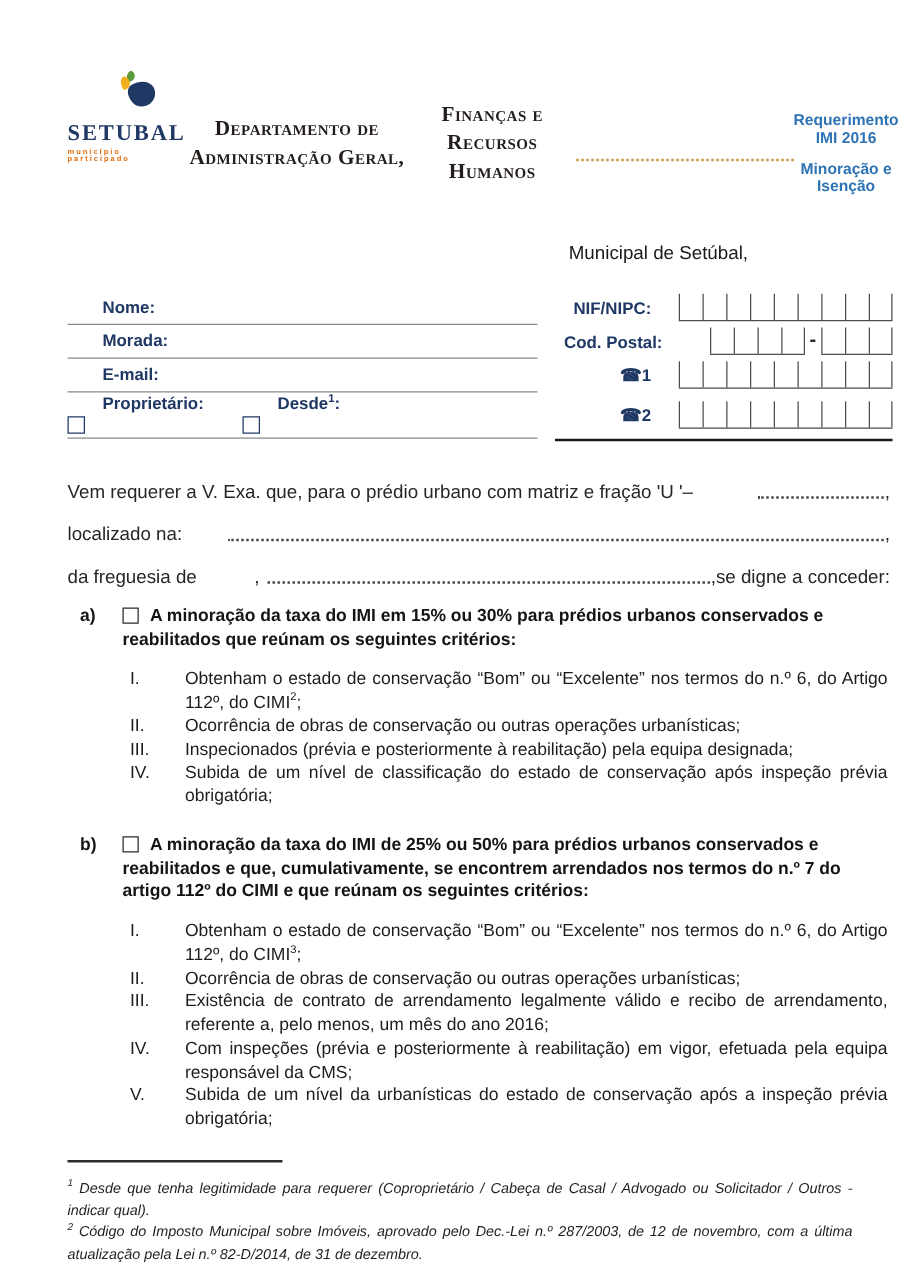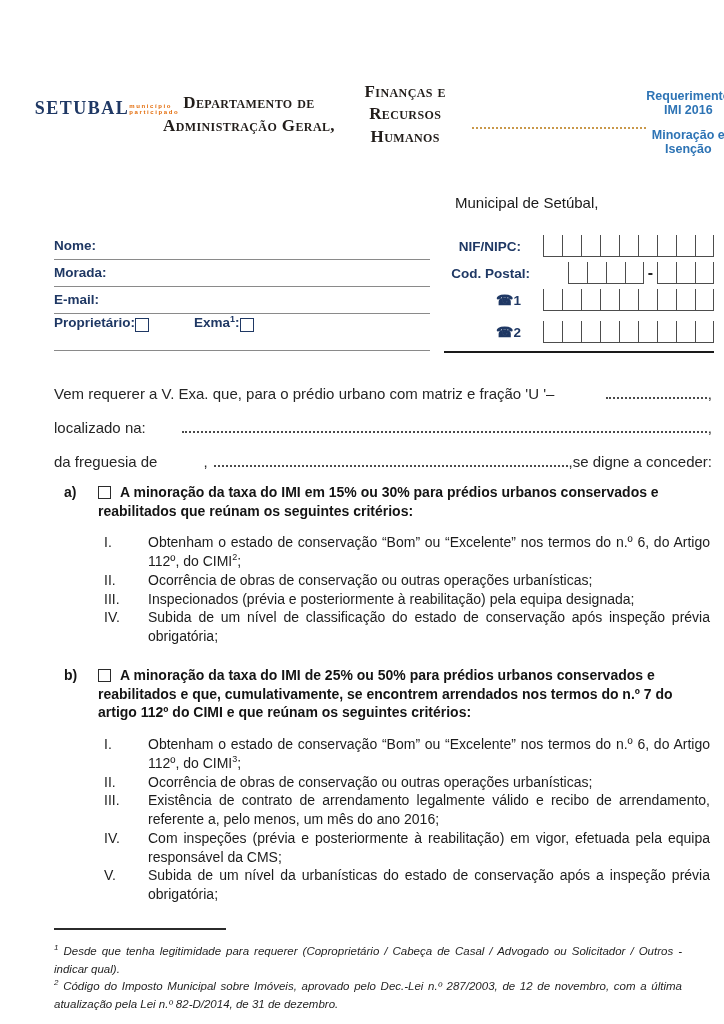--- a/index.html
+++ b/index.html
@@ -6,41 +6,41 @@
   html,body { margin:0; padding:0; }
   body {
     width:724px; height:1024px; background:#ffffff;
     font-family:"Liberation Sans", sans-serif; color:#262626;
     overflow:hidden; position:relative;
   }
   sup { font-size:9px; line-height:0; }
 
   
   .hdr { display:flex; margin:56px 10px 0 54px; height:104px; }
-  .logo { width:106px; display:flex; flex-direction:row; align-items:center; justify-content:center; }
+  .logo { width:106px; display:flex; flex-direction:column; align-items:center; justify-content:flex-start; }
   .wordmark { font-family:"Liberation Serif", serif; font-weight:bold; font-size:18px; letter-spacing:1.5px; color:#1F3864; }
   .tagline  { font-size:6px; letter-spacing:1.6px; color:#E36C0A; margin-top:2px; font-weight:bold; text-transform:lowercase; }
   .vdiv { width:1px; background:#9a9a9a; }
   .titleblock { flex:1; display:flex; align-items:center; padding-top:13px; }
   .deptline { font-family:"Liberation Serif", serif; font-variant:small-caps; font-weight:bold;
               font-size:17px; line-height:1.3; color:#221d1a; letter-spacing:.4px; text-align:center; }
   .dotrule { width:300px; border-bottom:2px dotted #C9984A; margin-top:27px; }
   .refblock { width:168px; text-align:center; padding-top:33px; color:#2E74B5; font-weight:bold; font-size:12.5px; }
   .refblock .refline { margin-bottom:11px; }
 
   
   .addressee { margin:33px 42px 0 455px; font-size:15px; line-height:1.32; color:#1a1a1a; }
 
   
   .formsec { display:flex; margin:20px 10px 0 54px; }
   .fleft { flex:1; padding-right:14px; }
   .flrow { height:27px; border-bottom:1px solid #8a8a8a; display:flex; align-items:center; }
   .flrow.cbrow { height:37px; align-items:flex-start; padding-top:1px; }
-  .flabel { color:#1F3864; font-weight:bold; font-size:13.5px; }
-  .cbcol { display:flex; }
+  .flabel { color:#1F3864; font-weight:bold; font-size:13.5px;margin-left:28px; }
+  .cbcol { display:flex; flex-direction:column; }
   .cbcol.first { width:140px; }
   .cb { width:14px; height:14px; border:1.5px solid #1F3864; margin-top:3px; background:#fff; }
 
   .fright { width:270px; border-bottom:2px solid #1a1a1a; }
   .frrow { height:27px; display:flex; align-items:center;gap:22px; }
   .frrow.tall { height:37px; }
   .frlabel { width:86px; text-align:right; color:#1F3864; font-weight:bold; font-size:13.5px; }
   .phoneic { font-size:14px; }
   .combwrap { margin-left:auto; display:flex; align-items:center; }
   .comb { display:flex; border-bottom:1px solid #4d4d4d; }
@@ -114,21 +114,21 @@
     </div>
     <div class="flrow">
       <span class="flabel">E-mail:</span>
     </div>
     <div class="flrow cbrow">
       <div class="cbcol first">
         <span class="flabel">Proprietário:</span>
         <span class="cb"></span>
       </div>
       <div class="cbcol">
-        <span class="flabel"><span>Exma</span><sup>1</sup><span>:</span></span>
+        <span class="flabel"><span>Desde</span><sup>1</sup><span>:</span></span>
         <span class="cb"></span>
       </div>
     </div>
   </div>
 
   <div class="fright">
     <div class="frrow">
       <span class="frlabel">NIF/NIPC:</span>
       <span class="combwrap">
           <span class="comb">

